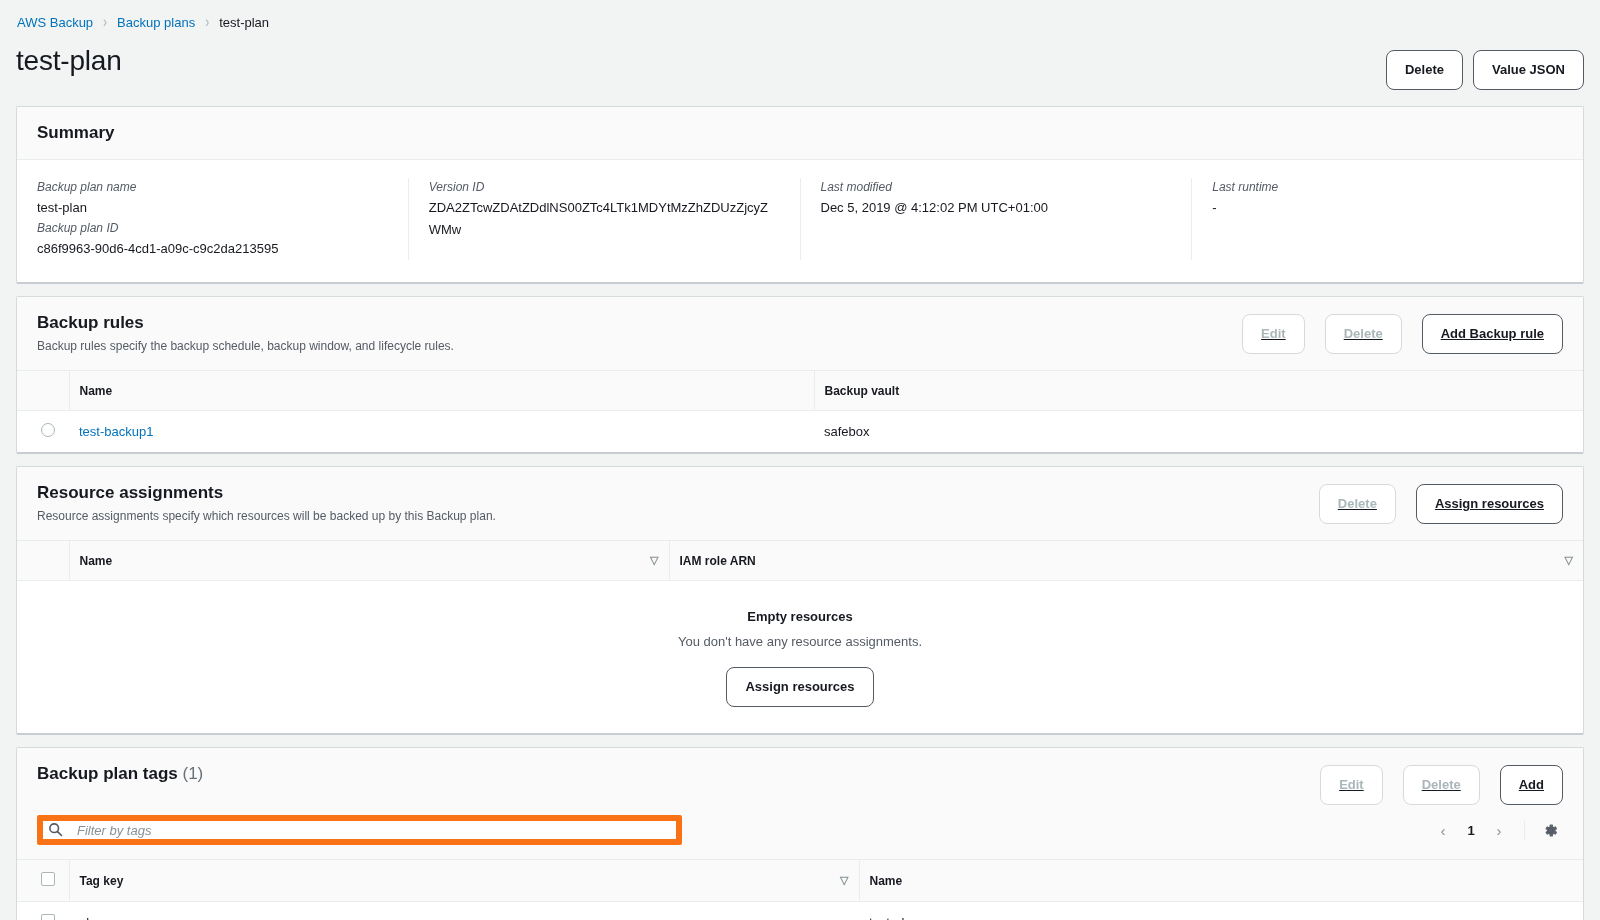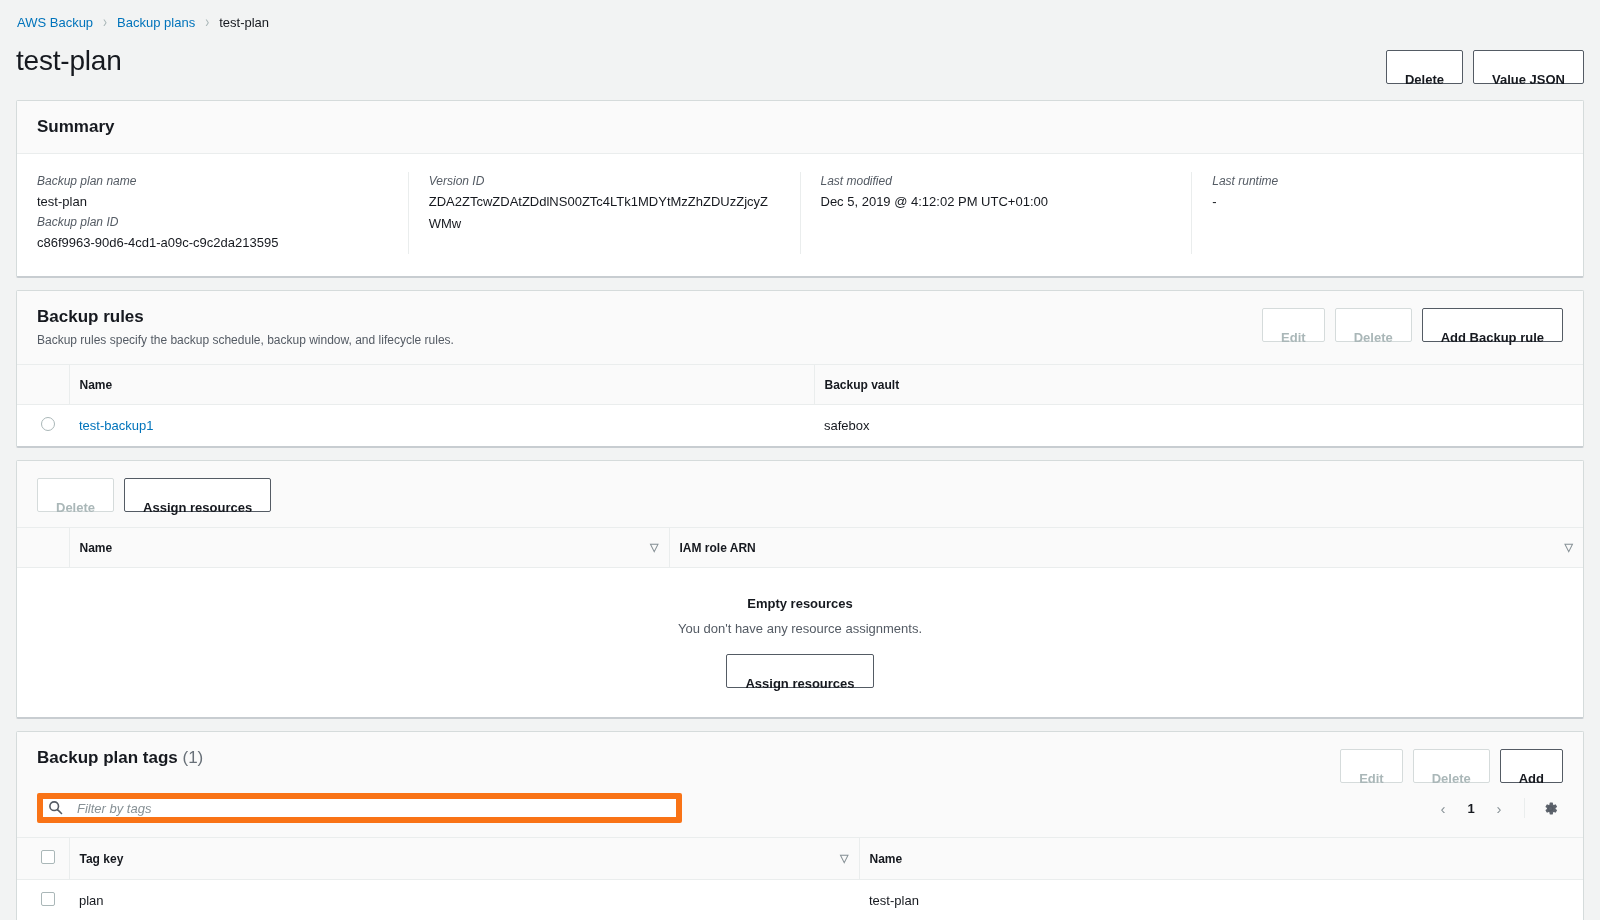--- a/index.html
+++ b/index.html
@@ -35,22 +35,22 @@
     font-size: 28px; font-weight: 400; line-height: 34px;
     color: #16191f; margin: 0; letter-spacing: -0.2px;
   }
   .head-actions { display: flex; gap: 10px; padding-top: 6px; }
 
   
   .btn {
     font-family: "Liberation Sans", sans-serif;
     font-size: 13px; font-weight: bold;
     color: #16191f; background: #ffffff;
-    border: 1px solid #545b64; border-radius: 2px;
-    padding: 16px 18px; height: 20px; line-height: 26px;
+    border: 1px solid #545b64; border-radius: 8px;
+    padding: 4px 18px; height: 40px; line-height: 26px;
     cursor: pointer; white-space: nowrap;
   }
   .btn.disabled {
     color: #aab7b8; border-color: #d5dbdb; background: #ffffff;
     cursor: default;
   }
 
   
   .panel {
     background: #ffffff;
@@ -68,21 +68,21 @@
   .panel-head.no-border { border-bottom: none; }
   .panel-title {
     font-size: 17px; font-weight: bold; color: #16191f;
     line-height: 22px; margin: 0;
   }
   .panel-title .count { color: #687078; font-weight: normal; }
   .panel-desc {
     font-size: 12px; color: #545b64; line-height: 18px;
     margin: 3px 0 0 0;
   }
-  .panel-actions { display: flex; gap: 10px; padding-top: 2px; }
+  .panel-actions { display: flex; gap: 20px; padding-top: 2px; text-decoration: underline; }
 
   
   .summary-body { display: flex; padding: 18px 0 22px 0; }
   .summary-col {
     flex: 1 1 0; padding: 0 20px;
     border-right: 1px solid #eaeded;
   }
   .summary-col:last-child { border-right: none; }
   .sum-label {
     font-size: 12px; color: #545b64; line-height: 19px; font-style: italic;
@@ -257,20 +257,24 @@
             <span class="cell-link">test-backup1</span>
           </td>
           <td>safebox</td>
         </tr>
       </tbody>
     </table>
   </section>
 
   <section class="panel">
     <div class="panel-head no-border">
+      <div>
+        <h2 class="panel-title">Resource assignments</h2>
+        <p class="panel-desc">Resource assignments specify which resources will be backed up by this Backup plan.</p>
+      </div>
       <div class="panel-actions">
         <button class="btn disabled">Delete</button>
         <button class="btn">Assign resources</button>
       </div>
     </div>
 
     <table class="grid">
       <thead>
         <tr>
           <th class="col-select"></th>

